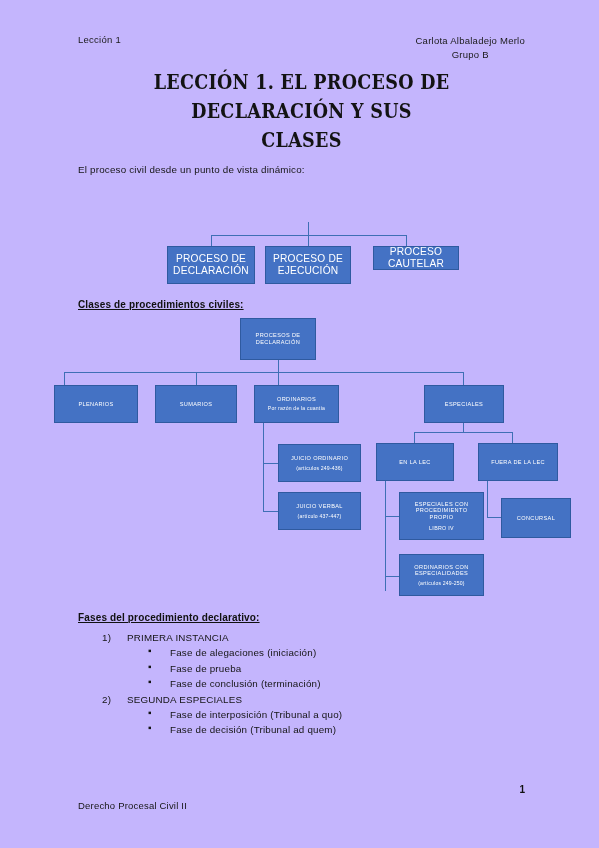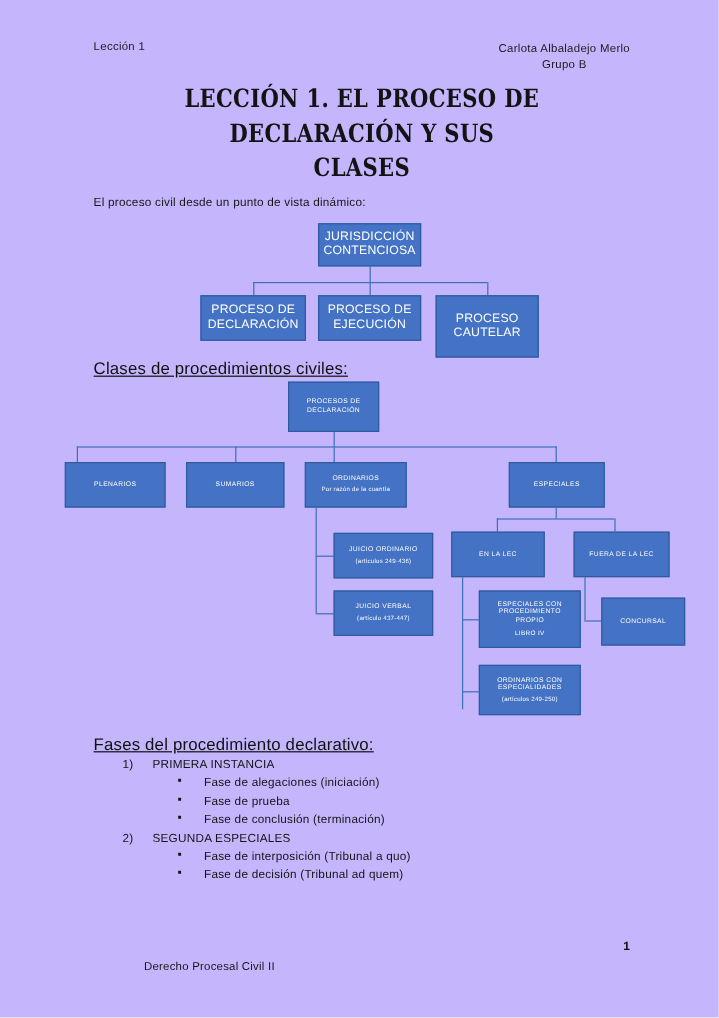--- a/index.html
+++ b/index.html
@@ -73,22 +73,22 @@
     position: absolute;
     top: 164px;
     left: 78px;
     font-size: 9.8px;
     letter-spacing: .2px;
     color: #161616;
   }
 
   .sub-heading {
     position: absolute;
-    font-size: 14px;
-    font-weight: normal;
+    font-size: 10px;
+    font-weight: bold;
     color: #111111;
     text-decoration: underline;
     letter-spacing: .15px;
   }
   #sh-clases { top: 299px; left: 78px; }
   #sh-fases  { top: 612px; left: 78px; }
 
   
   .chart { position: absolute; }
   .node {
@@ -175,21 +175,20 @@
     font-weight: bold;
     color: #111111;
   }
   .footer-text {
     position: absolute;
     top: 800px;
     left: 78px;
     font-size: 9.5px;
     letter-spacing: .2px;
     color: #161616;
-    margin-left: 42px;
   }
 </style>
 </head>
 <body>
 
 <div id="page">
 
   <div class="hdr">
     <div>Lección 1</div>
     <div class="hdr-right">
@@ -200,40 +199,36 @@
 
   <div class="doc-title">
     <div>LECCIÓN 1. EL PROCESO DE DECLARACIÓN Y SUS</div>
     <div>CLASES</div>
   </div>
 
   <div class="lead-line">El proceso civil desde un punto de vista dinámico:</div>
 
   <div id="chart1" class="chart" style="top:186px; left:0px; width:599px; height:100px;">
 
-    <div class="node" style="left:265px; top:0px; width:86px; height:36px;">
-      <span class="l1">JURISDICCIÓN</span>
-      <span class="l2">CONTENCIOSA</span>
-    </div>
 
     <div class="conn v" style="left:308px; top:36px; height:13px;"></div>
     <div class="conn h" style="left:211px; top:49px; width:195px;"></div>
     <div class="conn v" style="left:211px; top:49px; height:11px;"></div>
     <div class="conn v" style="left:308px; top:49px; height:11px;"></div>
     <div class="conn v" style="left:406px; top:49px; height:11px;"></div>
 
     <div class="node" style="left:167px; top:60px; width:88px; height:38px;">
       <span class="l1">PROCESO DE</span>
       <span class="l2">DECLARACIÓN</span>
     </div>
     <div class="node" style="left:265px; top:60px; width:86px; height:38px;">
       <span class="l1">PROCESO DE</span>
       <span class="l2">EJECUCIÓN</span>
     </div>
-    <div class="node" style="left:363px; top:60px; width:86px; height:52px;">
+    <div class="node" style="left:373px; top:60px; width:86px; height:24px;">
       <span class="l1">PROCESO</span>
       <span class="l2">CAUTELAR</span>
     </div>
   </div>
 
   <div id="sh-clases" class="sub-heading">Clases de procedimientos civiles:</div>
 
   <div id="chart2" class="chart" style="top:318px; left:0px; width:599px; height:285px;">
 
     <div class="node" style="left:240px; top:0px; width:76px; height:42px;">

